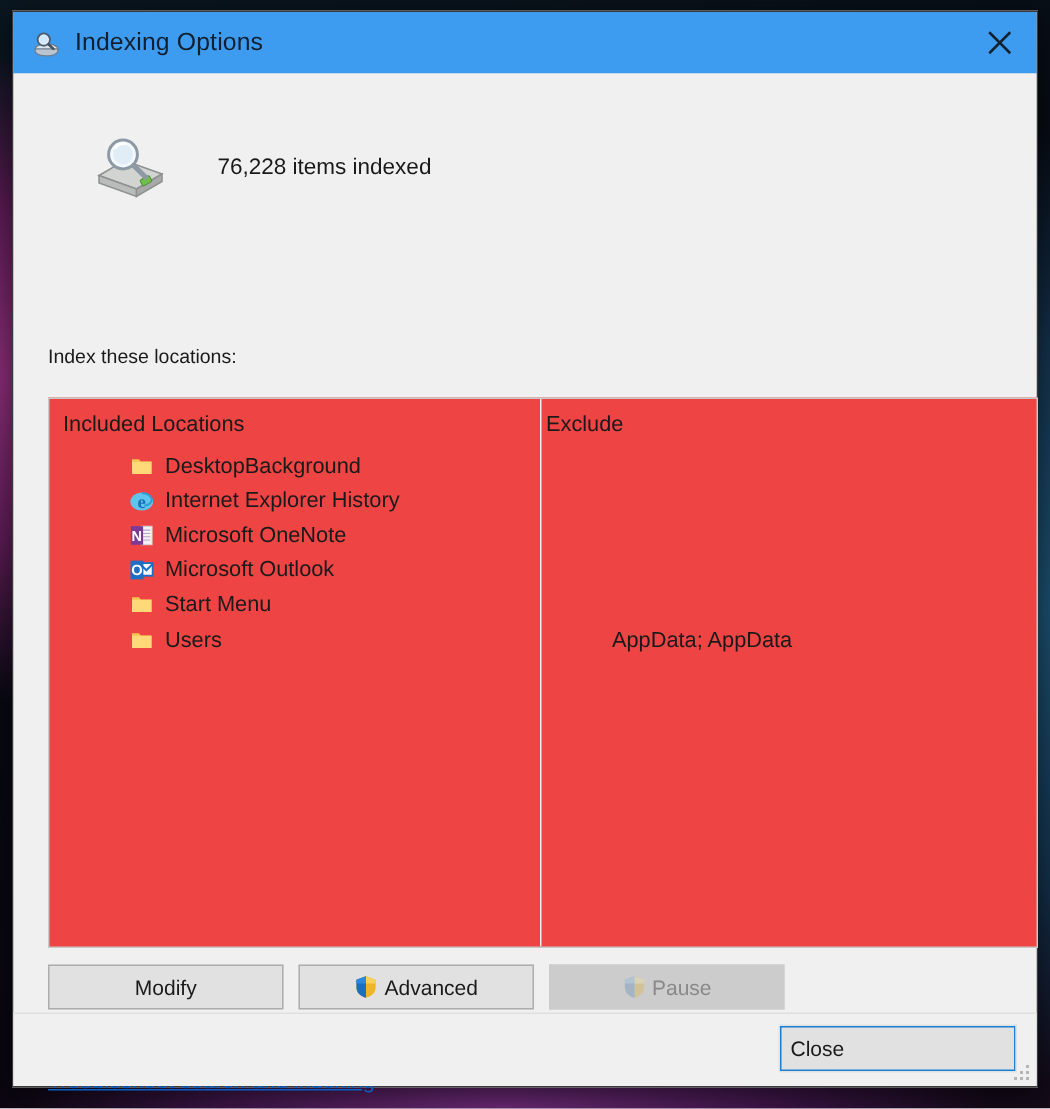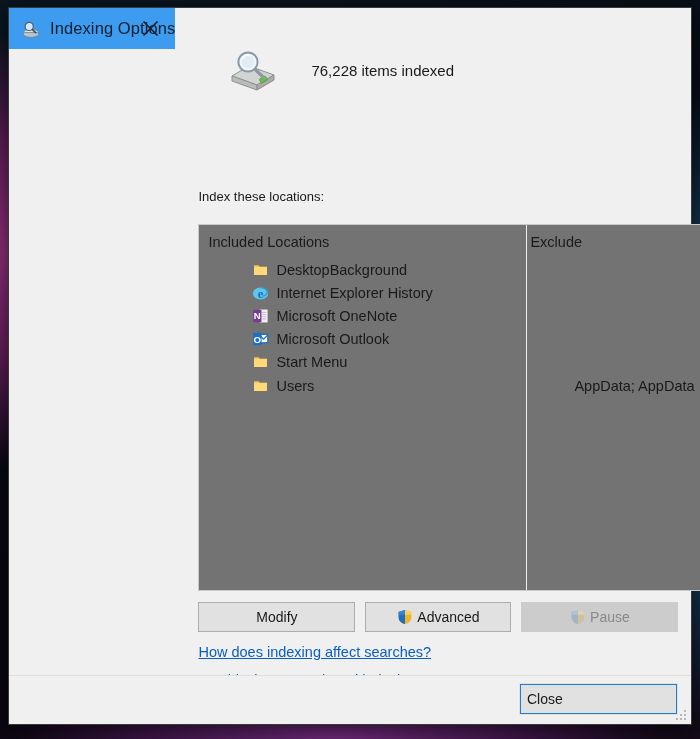--- a/index.html
+++ b/index.html
@@ -24,20 +24,21 @@
   }
 
   
   #dialog {
     position: absolute;
     left: 8px; top: 7px;
     width: 684px; height: 718px;
     background: #f0f0f0;
     border: 1px solid #3a3a3a;
     display: flex;
+    flex-direction: column;
     box-shadow: 0 4px 18px rgba(0,0,0,.55);
   }
 
   
   #titlebar {
     height: 41px;
     background: #3d9bf0;
     display: flex;
     align-items: center;
     flex: 0 0 auto;
@@ -102,21 +103,21 @@
     left: 23px; top: 181px;
     font-size: 13px;
     color: #1a1a1a;
   }
 
   
   #listbox {
     position: absolute;
     left: 23px; top: 216px;
     width: 660px; height: 367px;
-    background: #737373;
+    background: #ef4444;
     border: 1px solid #c8c8c8;
     overflow: hidden;
   }
   #col-divider {
     position: absolute;
     left: 327px; top: 0;
     width: 1px; height: 100%;
     background: #ededed;
   }
   .col-head {
@@ -175,21 +176,21 @@
     color: #1a1a1a;
     font-family: "Liberation Sans", sans-serif;
     display: flex;
     align-items: center;
     justify-content: center;
     gap: 4px;
     cursor: default;
     padding: 4px 6px;
   }
   #btn-modify   { width: 157px; }
-  #btn-advanced { width: 146px; }
+  #btn-advanced { width: 157px; }
   #btn-pause    { width: 157px; background: #cccccc; border-color: #cccccc; color: #898989; }
   .shield { width: 16px; height: 16px; flex: 0 0 auto; display: block; }
 
   
   .help-link {
     position: absolute;
     left: 23px;
     font-size: 14.5px;
     color: #0a5ec4;
     text-decoration: underline;

